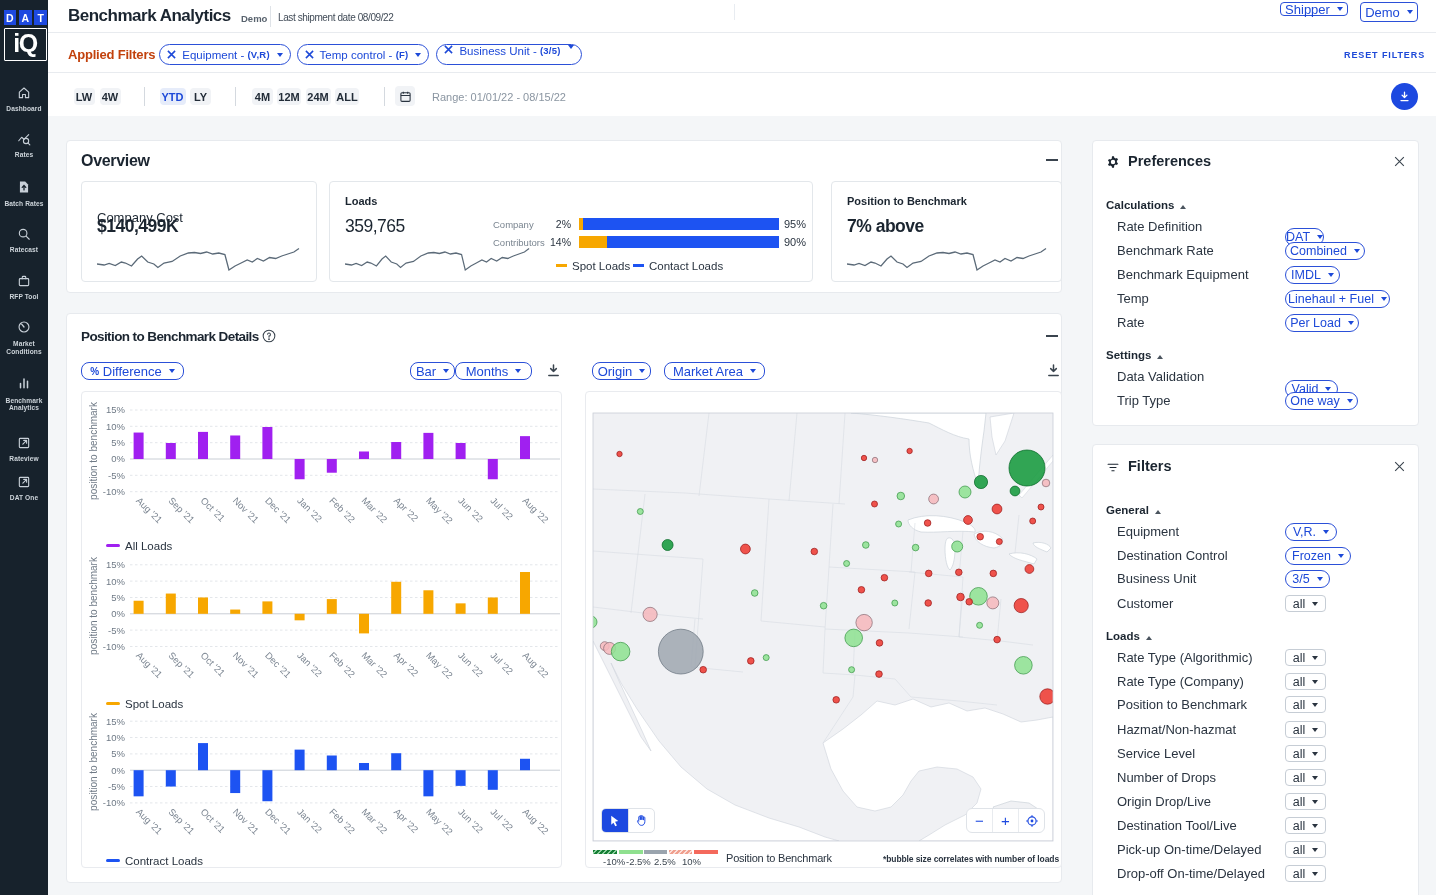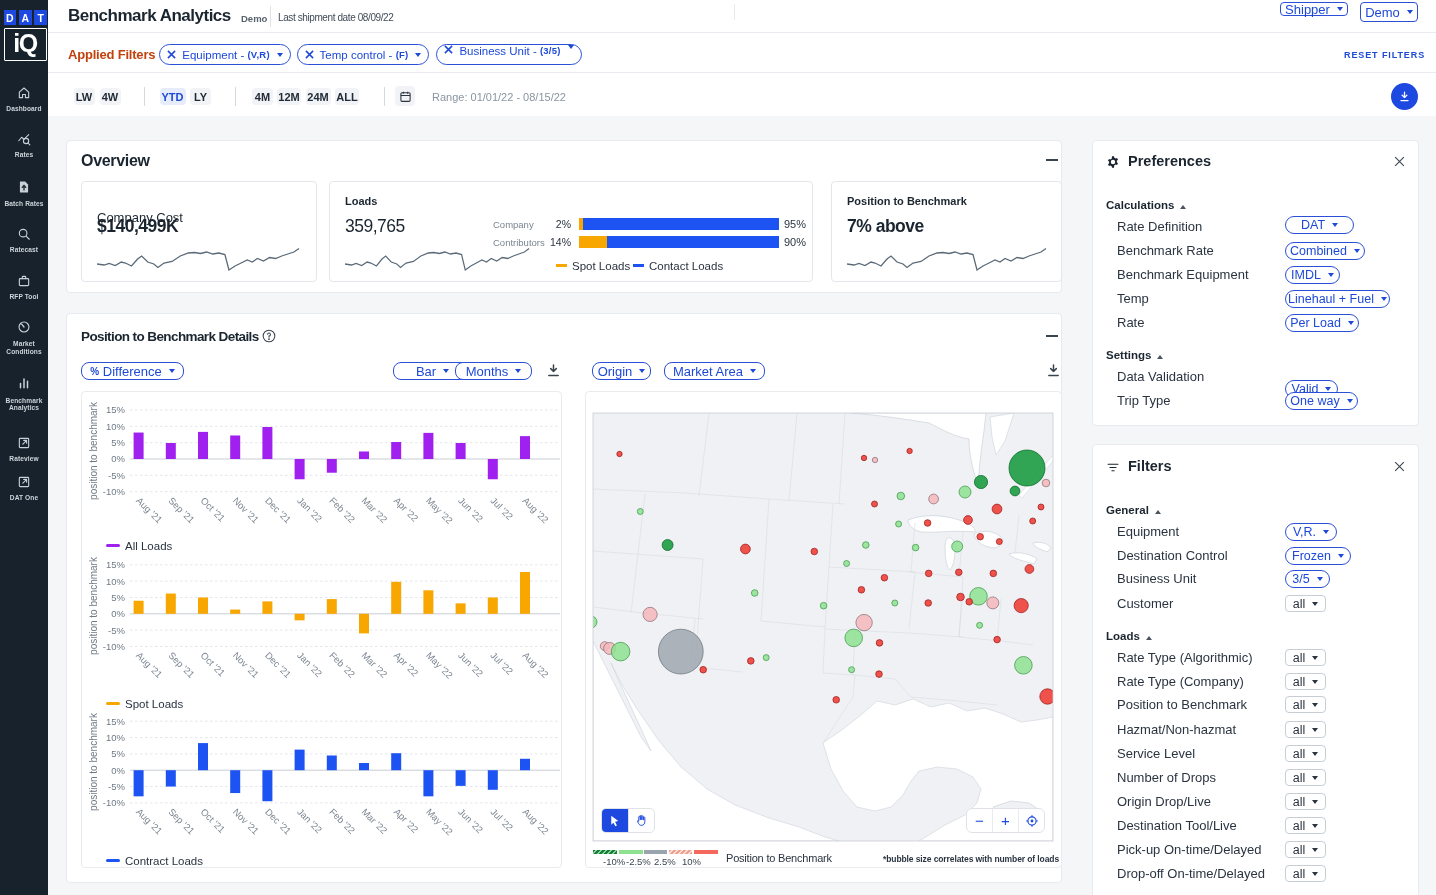--- a/index.html
+++ b/index.html
@@ -112,21 +112,21 @@
       </svg></div>
     <div class="card" style="left:66px;top:313px;width:996px;height:570px"></div>
     <div class="abs" style="left:81px;top:329px;font-size:13.5px;font-weight:bold;letter-spacing:-0.6px;color:#1b2530">Position to Benchmark Details</div>
     <svg class="abs" style="left:262px;top:329px" width="14" height="14" viewBox="0 0 24 24" fill="none" stroke="#3a444e" stroke-width="1.8">
       <circle cx="12" cy="12" r="10"></circle>
       <path d="M9.5 9 A2.5 2.5 0 1 1 12 12 V14" stroke-linecap="round"></path>
       <circle cx="12" cy="17.5" r="0.6" fill="#3a444e"></circle>
     </svg>
     <div class="abs" style="left:1046px;top:335px;width:12px;height:2px;background:#3a444e"></div>
     <div class="bpill" style="left:81px;top:362px;width:103px;height:18px"><span style="font-size:10px;font-weight:bold">%</span>&nbsp;Difference<span class="cdn"></span></div>
-    <div class="bpill" style="left:393px;top:362px;width:79px;height:18px">Bar<span class="cdn"></span></div>
+    <div class="bpill" style="left:410px;top:362px;width:45px;height:18px">Bar<span class="cdn"></span></div>
     <div class="bpill" style="left:455px;top:362px;width:77px;height:18px">Months<span class="cdn"></span></div>
     <div class="bpill" style="left:592px;top:362px;width:59px;height:18px">Origin<span class="cdn"></span></div>
     <div class="bpill" style="left:664px;top:362px;width:101px;height:18px">Market Area<span class="cdn"></span></div>
     <svg class="abs" style="left:546px;top:363px" width="15" height="15" viewBox="0 0 24 24" fill="none" stroke="#3a444e" stroke-width="2.4" stroke-linecap="round">
       <path d="M12 3 V13.5 M12 13.5 L7.5 9 M12 13.5 L16.5 9 M4.5 20 H19.5"></path>
     </svg>
     <svg class="abs" style="left:1046px;top:363px" width="15" height="15" viewBox="0 0 24 24" fill="none" stroke="#3a444e" stroke-width="2.4" stroke-linecap="round">
       <path d="M12 3 V13.5 M12 13.5 L7.5 9 M12 13.5 L16.5 9 M4.5 20 H19.5"></path>
     </svg>
     <div class="card" style="left:81px;top:391px;width:481px;height:477px;border-color:#e9ebef"></div>
@@ -408,21 +408,21 @@
     <div class="card" style="left:1092px;top:140px;width:327px;height:286px"></div>
     <svg class="abs" style="left:1106px;top:155px" width="14" height="14" viewBox="0 0 24 24" fill="#1b2530">
       <path d="M12 8.2 a3.8 3.8 0 1 0 0 7.6 a3.8 3.8 0 0 0 0-7.6 Z M10.3 2 h3.4 l.5 2.6 a7.6 7.6 0 0 1 2.2 1.3 l2.5-.9 l1.7 3 l-2 1.7 a7.7 7.7 0 0 1 0 2.6 l2 1.7 l-1.7 3 l-2.5-.9 a7.6 7.6 0 0 1-2.2 1.3 L13.7 22 h-3.4 l-.5-2.6 a7.6 7.6 0 0 1-2.2-1.3 l-2.5.9 l-1.7-3 l2-1.7 a7.7 7.7 0 0 1 0-2.6 l-2-1.7 l1.7-3 l2.5.9 a7.6 7.6 0 0 1 2.2-1.3 Z" fill-rule="evenodd"></path>
     </svg>
     <div class="abs" style="left:1128px;top:153px;font-size:14.5px;font-weight:bold;color:#1b2530">Preferences</div>
     <svg class="abs" style="left:1393px;top:155px" width="13" height="13" viewBox="0 0 24 24" stroke="#3a444e" stroke-width="2" fill="none">
       <path d="M4 4 20 20 M20 4 4 20"></path>
     </svg>
     <div class="shead" style="top:199px">Calculations<span class="cup"></span></div>
     <div class="plab" style="top:219px">Rate Definition</div>
-    <div class="spill" style="left:1285px;top:216px;width:69px">DAT<span class="cdn"></span></div>
+    <div class="spill" style="left:1285px;top:228px;width:39px">DAT<span class="cdn"></span></div>
     <div class="plab" style="top:243px">Benchmark Rate</div>
     <div class="spill" style="left:1285px;top:242px;width:80px">Combined<span class="cdn"></span></div>
     <div class="plab" style="top:267px">Benchmark Equipment</div>
     <div class="spill" style="left:1285px;top:266px;width:55px">IMDL<span class="cdn"></span></div>
     <div class="plab" style="top:291px">Temp</div>
     <div class="spill" style="left:1285px;top:290px;width:105px">Linehaul + Fuel<span class="cdn"></span></div>
     <div class="plab" style="top:315px">Rate</div>
     <div class="spill" style="left:1285px;top:314px;width:74px">Per Load<span class="cdn"></span></div>
     <div class="plab" style="top:369px">Data Validation</div>
     <div class="spill" style="left:1285px;top:380px;width:53px">Valid<span class="cdn"></span></div>

